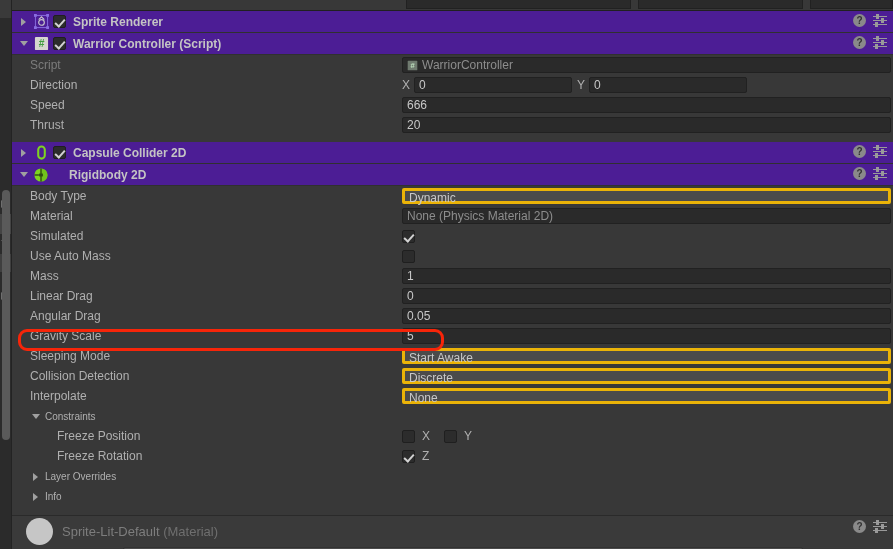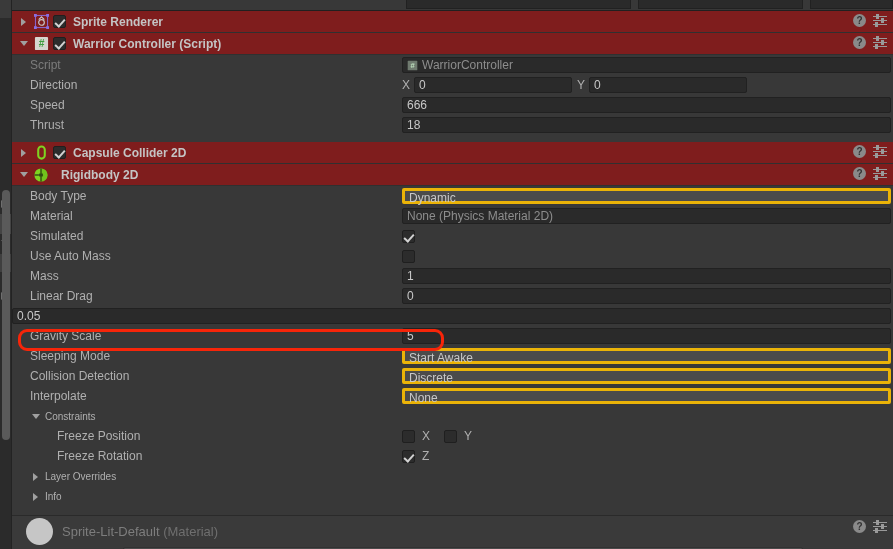--- a/index.html
+++ b/index.html
@@ -66,21 +66,21 @@
     position: absolute; top: 0; height: 9px;
     background: #2a2a2a;
     border: 1px solid #212121;
     border-top: none;
   }
 
   
   .comp-header {
     position: relative;
     height: 22px;
-    background: #7f1d1d;
+    background: #4c1d95;
     border-bottom: 1px solid #303030;
     display: flex;
     align-items: center;
     padding-left: 6px;
   }
 
   .foldout {
     width: 13px; height: 13px;
     position: relative;
     flex: 0 0 13px;
@@ -438,21 +438,21 @@
     <div class="prop-row">
       <span class="prop-label">Speed</span>
       <div class="prop-value">
         <div class="f-num">666</div>
       </div>
     </div>
 
     <div class="prop-row">
       <span class="prop-label">Thrust</span>
       <div class="prop-value">
-        <div class="f-num">18</div>
+        <div class="f-num">20</div>
       </div>
     </div>
 
     <div style="height:7px;background:#383838;"></div>
 
     <div class="comp-header">
       <div class="foldout"></div>
       <div class="comp-icon">
         <svg width="15" height="15" viewBox="0 0 16 16">
           <rect x="4.5" y="1.5" width="7" height="13" rx="3.5" fill="none" stroke="#7ed321" stroke-width="2.2"></rect>
@@ -478,21 +478,21 @@
       <div class="comp-icon">
         <svg width="16" height="16" viewBox="0 0 16 16">
           <circle cx="8" cy="8" r="6.6" fill="#7ed321"></circle>
           <path d="M8 1.4 A6.6 6.6 0 0 1 8 14.6 Z" fill="#5aa617" opacity="0.35"></path>
           <circle cx="8" cy="8" r="2.1" fill="#2f4d12"></circle>
           <path d="M8 1.4 L8 5.9" stroke="#2f4d12" stroke-width="1.4"></path>
           <path d="M8 10.1 L8 14.6" stroke="#2f4d12" stroke-width="1.4"></path>
           <path d="M1.4 8 L5.9 8" stroke="#2f4d12" stroke-width="1.4"></path>
         </svg>
       </div>
-      <span class="comp-title" style="margin-left:8px;">Rigidbody 2D</span>
+      <span class="comp-title" style="margin-left:16px;">Rigidbody 2D</span>
       <div class="hdr-tools">
         <div class="icon-help">?</div>
         <div class="icon-preset">
             <i></i>
             <i></i>
             <i></i>
             <b></b>
             <b></b>
             <b></b>
           </div>
@@ -535,20 +535,21 @@
     </div>
 
     <div class="prop-row">
       <span class="prop-label">Linear Drag</span>
       <div class="prop-value">
         <div class="f-num">0</div>
       </div>
     </div>
 
     <div class="prop-row">
+      <span class="prop-label">Angular Drag</span>
       <div class="prop-value">
         <div class="f-num">0.05</div>
       </div>
     </div>
 
     <div class="prop-row">
       <span class="prop-label">Gravity Scale</span>
       <div class="prop-value">
         <div class="f-num">5</div>
       </div>

